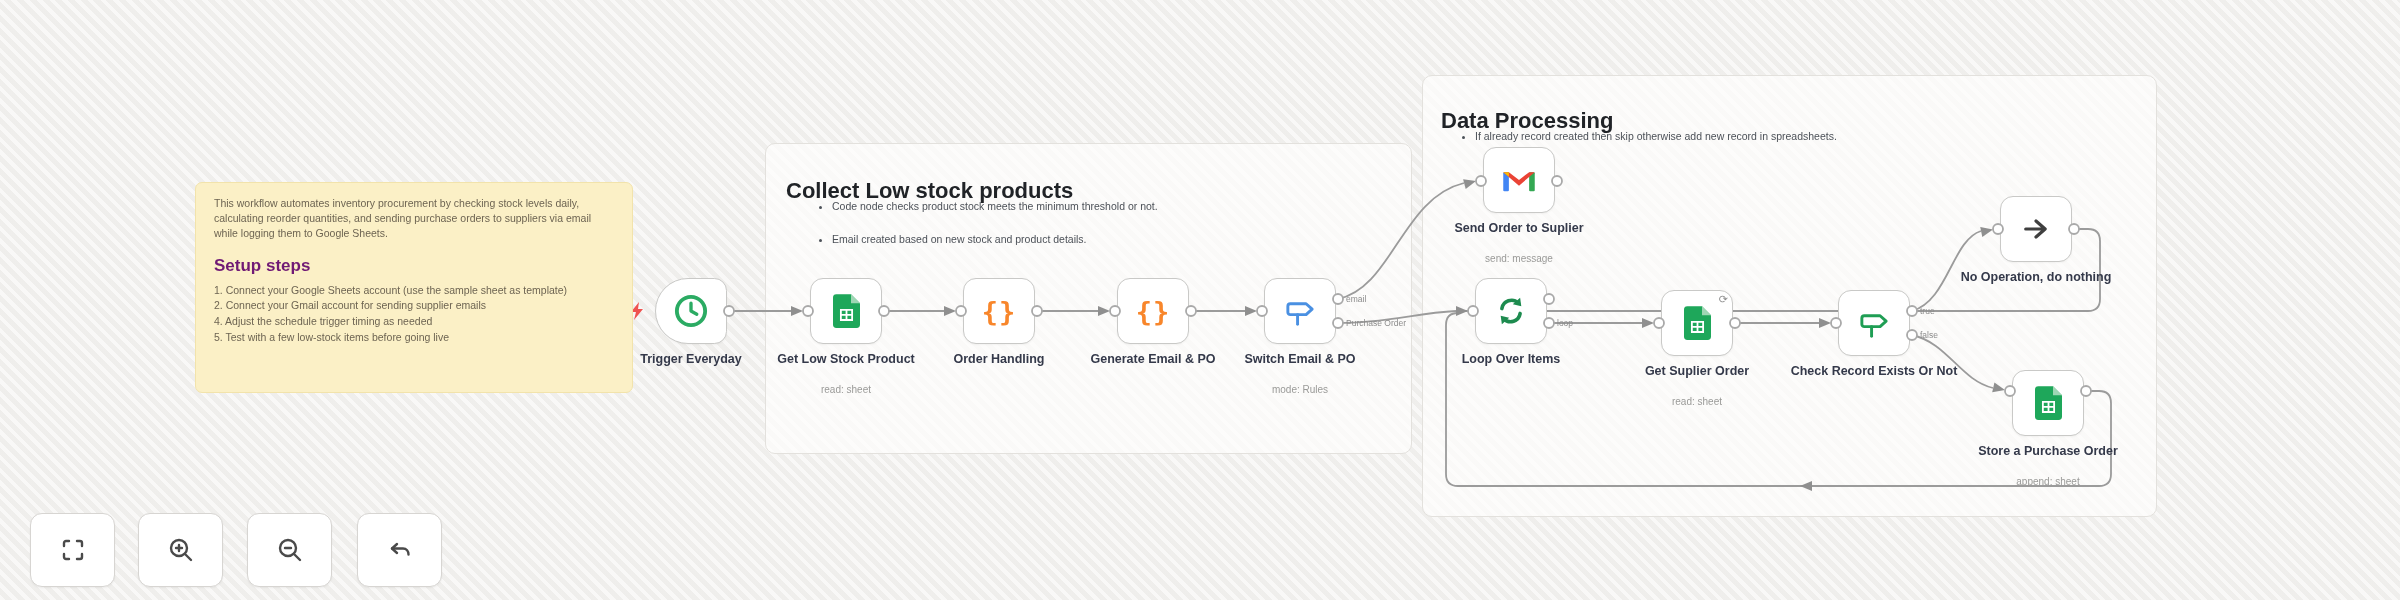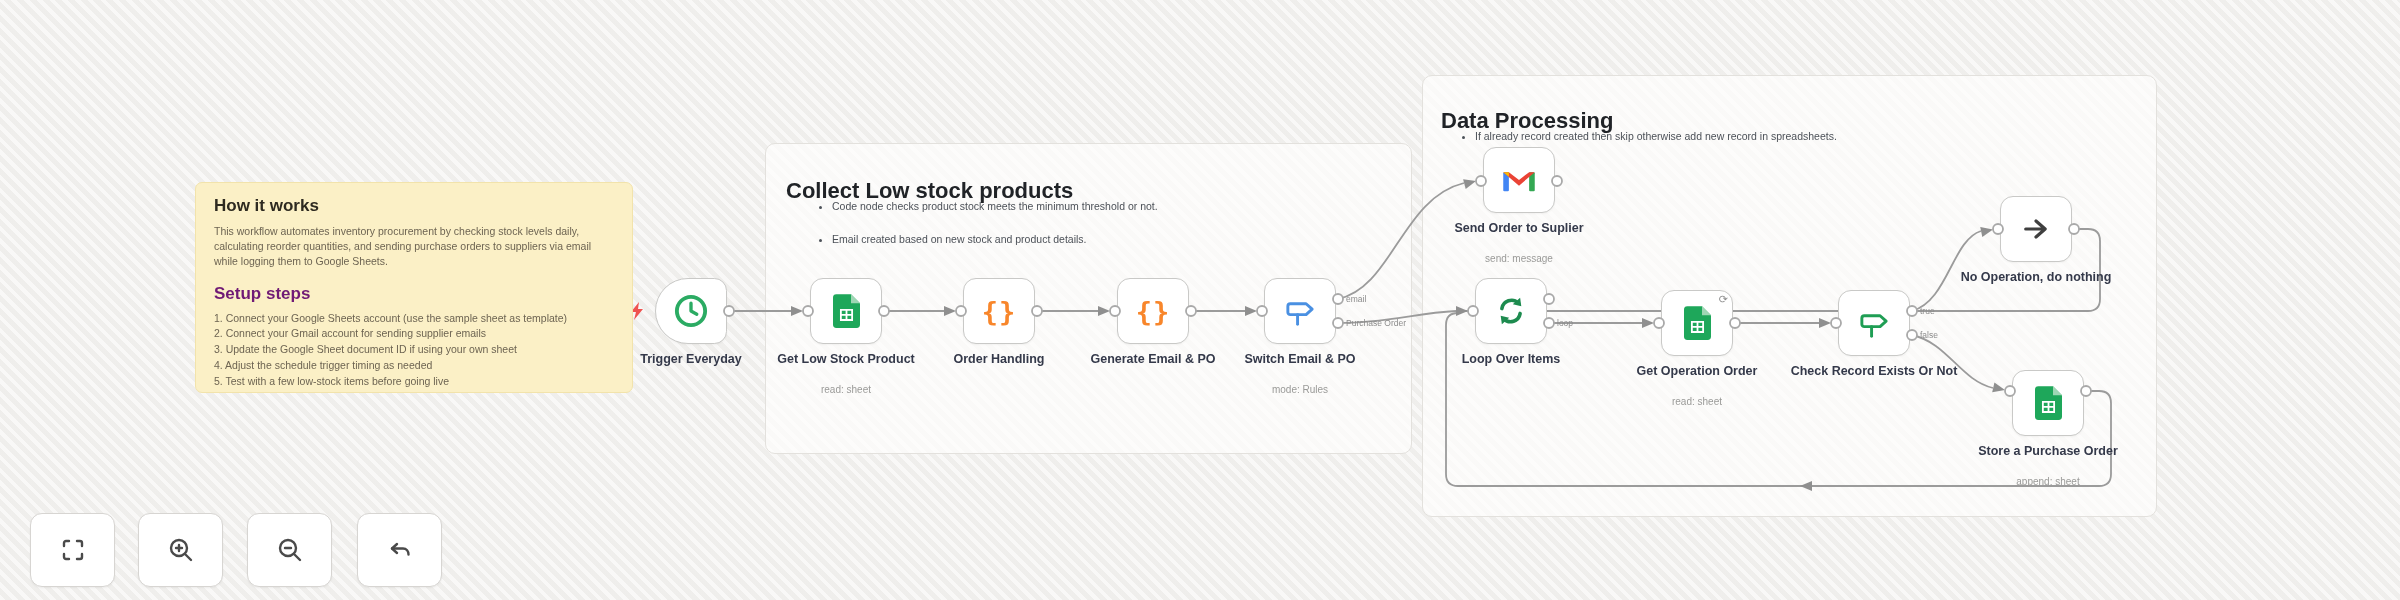--- a/index.html
+++ b/index.html
@@ -54,26 +54,24 @@
     </ul>
   </div>
   <div class="group" style="left:1422px;top:75px;width:733px;height:440px;">
     <div class="group-title" style="left:18px;top:8px;">Data Processing</div>
     <ul class="group-bullets" style="left:20px;top:36px;">
       <li>If already record created then skip otherwise add new record in spreadsheets.</li>
     </ul>
   </div>
 
   <div class="sticky">
-    <h1>How it works</h1>
     <p>This workflow automates inventory procurement by checking stock levels daily, calculating reorder quantities, and sending purchase orders to suppliers via email while logging them to Google Sheets.</p>
     <h2>Setup steps</h2>
     <div class="step">1. Connect your Google Sheets account (use the sample sheet as template)</div>
     <div class="step">2. Connect your Gmail account for sending supplier emails</div>
-    <div class="step">3. Update the Google Sheet document ID if using your own sheet</div>
     <div class="step">4. Adjust the schedule trigger timing as needed</div>
     <div class="step">5. Test with a few low-stock items before going live</div>
   </div>
 
   <svg class="layer edges" width="2400" height="600">
     <path class="edge" d="M729,311 H791"></path>
     <path class="edge" d="M884,311 H944"></path>
     <path class="edge" d="M1037,311 H1098"></path>
     <path class="edge" d="M1191,311 H1245"></path>
     <path class="edge" d="M1338,299 C1392,288 1402,198 1464,183"></path>
@@ -164,21 +162,21 @@
 
   <div class="node" style="left:1661px;top:290px;">
     <div class="node-box">
       <span class="badge">⟳</span>
       <svg width="27" height="34" viewBox="0 0 24 30">
         <path d="M3,0 h13 l8,8 v19 a3,3 0 0 1 -3,3 h-18 a3,3 0 0 1 -3,-3 v-24 a3,3 0 0 1 3,-3 z" fill="var(--sheets-green)"></path>
         <path d="M16,0 l8,8 h-8 z" fill="var(--sheets-fold)"></path>
         <path d="M7,14 h10 v9 h-10 z M12,14 v9 M7,18.5 h10" fill="none" stroke="#ffffff" stroke-width="1.6"></path>
       </svg>
     </div>
-    <div class="node-label">Get Operation Order</div>
+    <div class="node-label">Get Suplier Order</div>
     <div class="node-sub">read: sheet</div>
   </div>
 
   <div class="node" style="left:1838px;top:290px;">
     <div class="node-box">
       <svg width="34" height="34" viewBox="0 0 28 28">
         <path d="M6,8 h13 l5,4.5 -5,4.5 h-13 a2,2 0 0 1 -2,-2 v-5 a2,2 0 0 1 2,-2 z" fill="none" stroke="var(--if-green)" stroke-width="2.4" stroke-linejoin="round"></path>
         <path d="M12,17 V25" fill="none" stroke="var(--if-green)" stroke-width="2.4" stroke-linecap="round"></path>
       </svg>
     </div>

